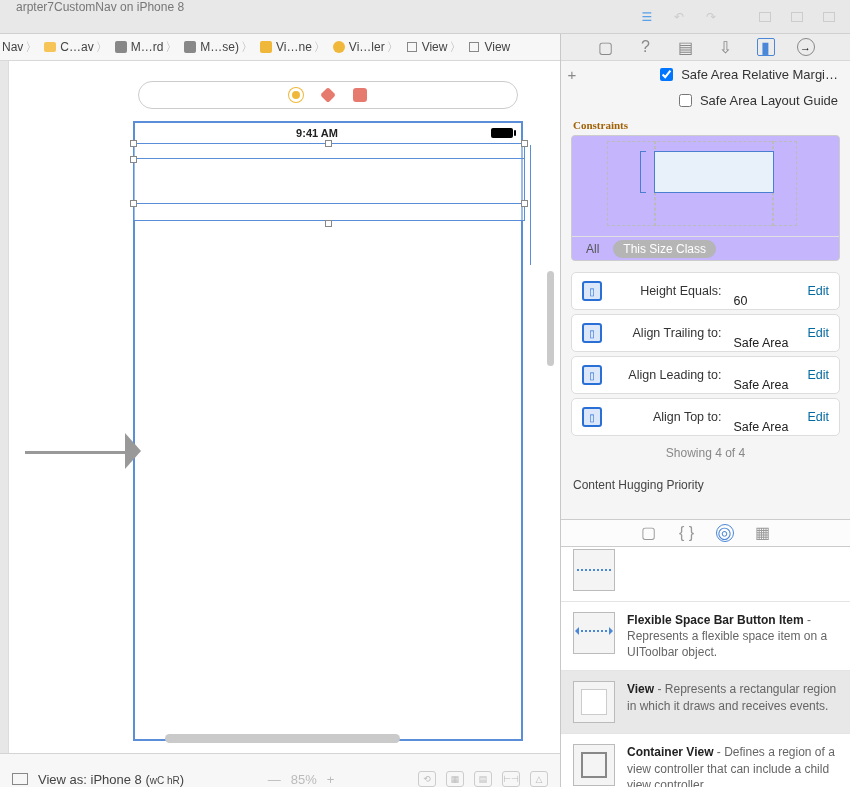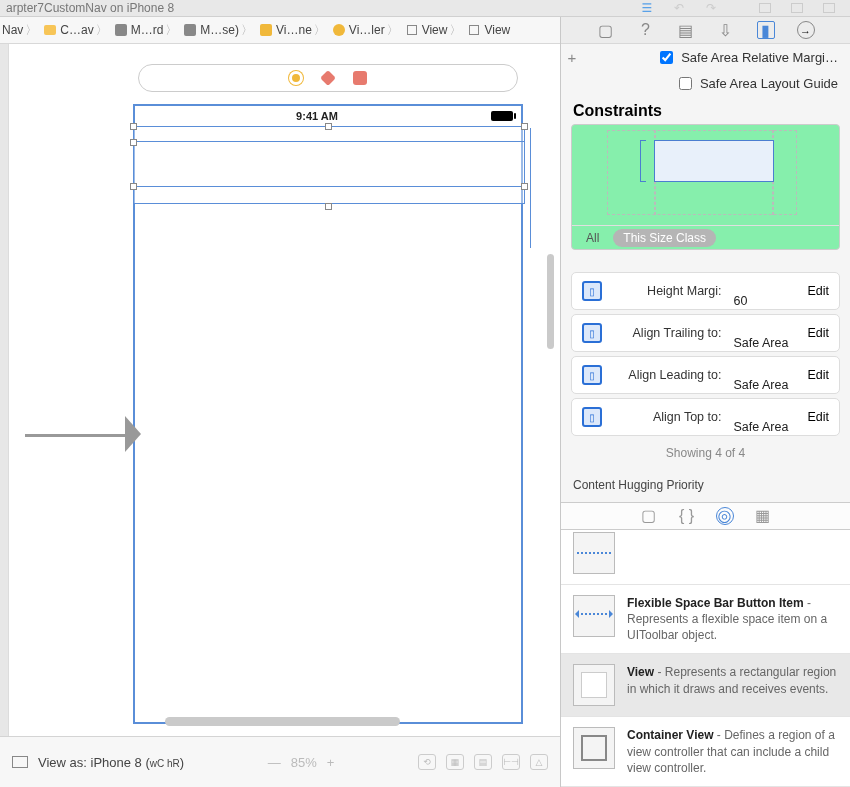--- a/index.html
+++ b/index.html
@@ -1,19 +1,19 @@
 <!DOCTYPE html>
 <html><head>
 <meta charset="utf-8">
 <style>
 * { margin: 0; padding: 0; box-sizing: border-box; font-family: -apple-system, "Helvetica Neue", Arial, sans-serif; }
 body { width: 850px; height: 787px; background: #f0f0f0; overflow: hidden; }
 
 
-.titlebar { height: 17px; background: #e8e8e8; font-size: 12px; color: #777; padding-left: 6px; display: flex; align-items: center; border-bottom: 1px solid #d0d0d0;}
+.titlebar { height: 34px; background: #e8e8e8; font-size: 12px; color: #777; padding-left: 16px; display: flex; align-items: flex-start; border-bottom: 1px solid #d0d0d0;}
 .titlebar-right { margin-left: auto; display: flex; gap: 10px; padding-right: 10px; height: 100%; align-items: center;}
 .tb-btn { width: 22px; height: 14px; display:flex; align-items:center; justify-content:center;}
 .tb-square { width:12px; height:10px; border:1.5px solid #ccc; display:inline-block;}
 
 .main { display: flex; height: 770px; }
 .left { width: 561px; display: flex; flex-direction: column; border-right: 1px solid #c8c8c8; background: #fca5a5;}
 .right { flex: 1; background: #f5f5f5; display:flex; flex-direction:column; }
 
 
 .crumbs { height: 27px; border-bottom: 1px solid #d8d8d8; display: flex; align-items: center; font-size: 12px; color: #444; background: #f7f7f7; overflow:hidden;}
@@ -59,35 +59,35 @@
 .insp-tabs { height:27px; border-bottom:1px solid #d8d8d8; display:flex; align-items:center; justify-content:center; gap:22px; background:#ececec;}
 .insp-tab { width:18px; height:18px; display:flex; align-items:center; justify-content:center; color:#888;}
 .insp-tab.active { color:#4a87d8; border:1.5px solid #4a87d8; border-radius:2px; padding:0 1px;}
 .insp-arrow { width:18px; height:18px; border:1.5px solid #888; border-radius:50%; display:flex; align-items:center; justify-content:center; font-size:11px;}
 
 .insp-body { overflow:auto; flex:1;}
 .checkrow { height:26px; display:flex; align-items:center; padding:0 12px; font-size:13px; color:#333;}
 .checkrow input { margin-right:8px;}
 .plus-left { width:22px; display:flex; justify-content:center; color:#888; font-size:15px;}
 
-.section-label { padding: 6px 12px 4px; font-size:16px; font-weight:600; color:#000000;}
-.constraint-preview { margin:0 10px 22px; border:1px solid #ccc; border-radius:4px; background:#86efac; }
+.section-label { padding: 6px 12px 4px; font-size:11px; font-weight:600; color:#a16207;font-family:Liberation Serif, serif;}
+.constraint-preview { margin:0 10px 11px; border:1px solid #ccc; border-radius:4px; background:#c4b5fd; }
 .cprev-inner { height:100px; position:relative;}
 .guide-box { position:absolute; left:82px; top:15px; width:120px; height:42px; border:1.5px solid #4a7ed0; background:#e8f0fa;}
 .guide-dash { position:absolute; border:0.5px dashed #bbb;}
 .zbar { position:absolute; left:68px; top:15px; width:6px; height:42px; border-left:1.5px solid #4a7ed0; border-top:1.5px solid #4a7ed0; border-bottom:1.5px solid #4a7ed0;}
 .cprev-tabs { height:24px; border-top:1px solid #e0e0e0; display:flex; align-items:center; padding:0 8px; gap:8px; font-size:12px;}
 .pill-active { background:#b5b5b5; color:#fff; padding:2px 10px; border-radius:10px;text-align:center;}
 .pill-idle { color:#555; padding:2px 6px;}
 
 .constraint-row { margin:4px 10px; height:38px; border:1px solid #ddd; border-radius:5px; background:#fff; display:flex; align-items:center; padding:0 10px; font-size:12.5px; gap:8px;}
 .con-ico { width:20px; height:20px; border:2px solid #2a6fd6; border-radius:3px; display:flex; align-items:center; justify-content:center; font-size:10px; color:#2a6fd6; background:#dce8fa;}
 .con-label { flex:1; text-align:right; color:#333;}
 .con-val { width:70px; color:#222; padding-left:4px;margin-top:20px;}
-.con-edit { font-weight:500; color:#000000; cursor:pointer;}
+.con-edit { font-weight:500; color:#0369a1; cursor:pointer;}
 .showing { text-align:center; font-size:12px; color:#888; padding:6px 0 10px;}
 .hugging { padding:8px 12px 4px; font-size:12px; font-weight:400; color:#444; border-top:0px;}
 
 
 .libtabs { height:28px; border-top:1px solid #ccc; border-bottom:1px solid #ccc; background:#fcfcfc; display:flex; justify-content:center; align-items:center; gap:20px;}
 .libtab { width:18px; height:18px; display:flex; align-items:center; justify-content:center; color:#999;}
 .libtab.active { color:#4a87d8; border:1.5px solid #4a87d8; border-radius:50%;}
 .libitem { display:flex; padding:10px 12px; border-bottom:1px solid #e4e4e4; gap:12px; font-size:12px; background:#fff;}
 .libitem.sel { background:#e8e8e8;}
 .libthumb { width:42px; height:42px; border:1px solid #bbb; background:#f4f4f4; display:flex; align-items:center; justify-content:center; flex-shrink:0;}
@@ -266,21 +266,21 @@
           <div class="zbar"></div>
         </div>
         <div class="cprev-tabs">
           <span class="pill-idle">All</span>
           <span class="pill-active">This Size Class</span>
         </div>
       </div>
 
       <div class="constraint-row">
         <span class="con-ico">▯</span>
-        <span class="con-label">Height Margi:</span>
+        <span class="con-label">Height Equals:</span>
         <span class="con-val">60</span>
         <span class="con-edit">Edit</span>
       </div>
       <div class="constraint-row">
         <span class="con-ico">▯</span>
         <span class="con-label">Align Trailing to:</span>
         <span class="con-val">Safe Area</span>
         <span class="con-edit">Edit</span>
       </div>
       <div class="constraint-row">

